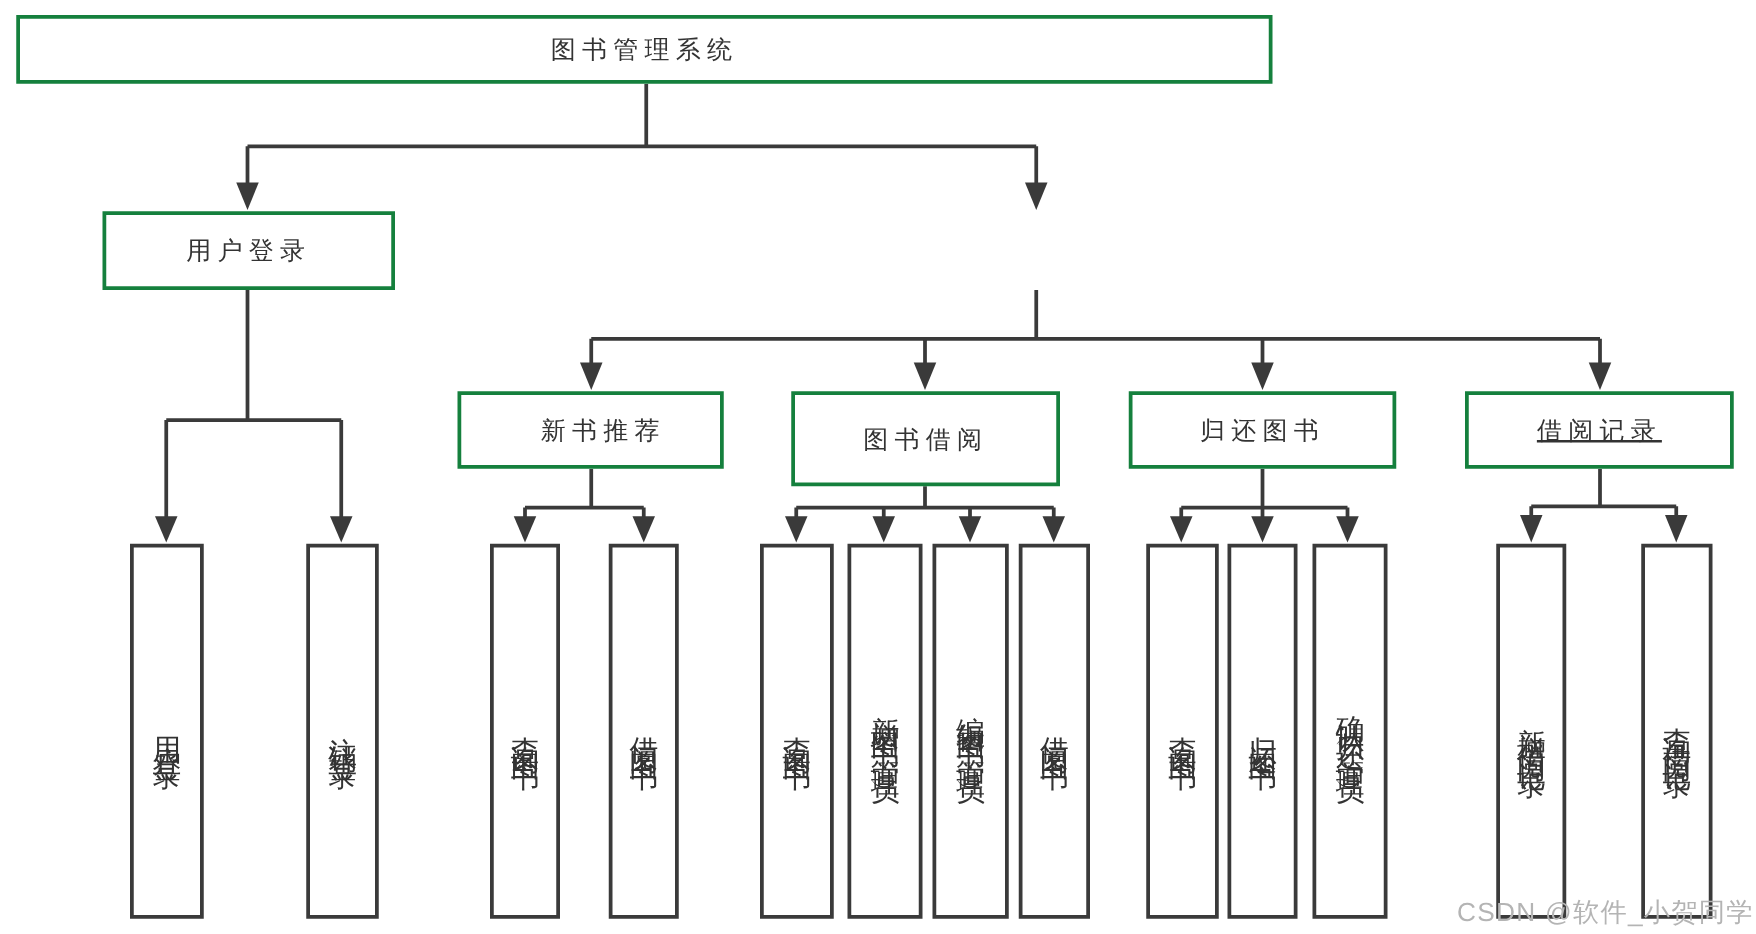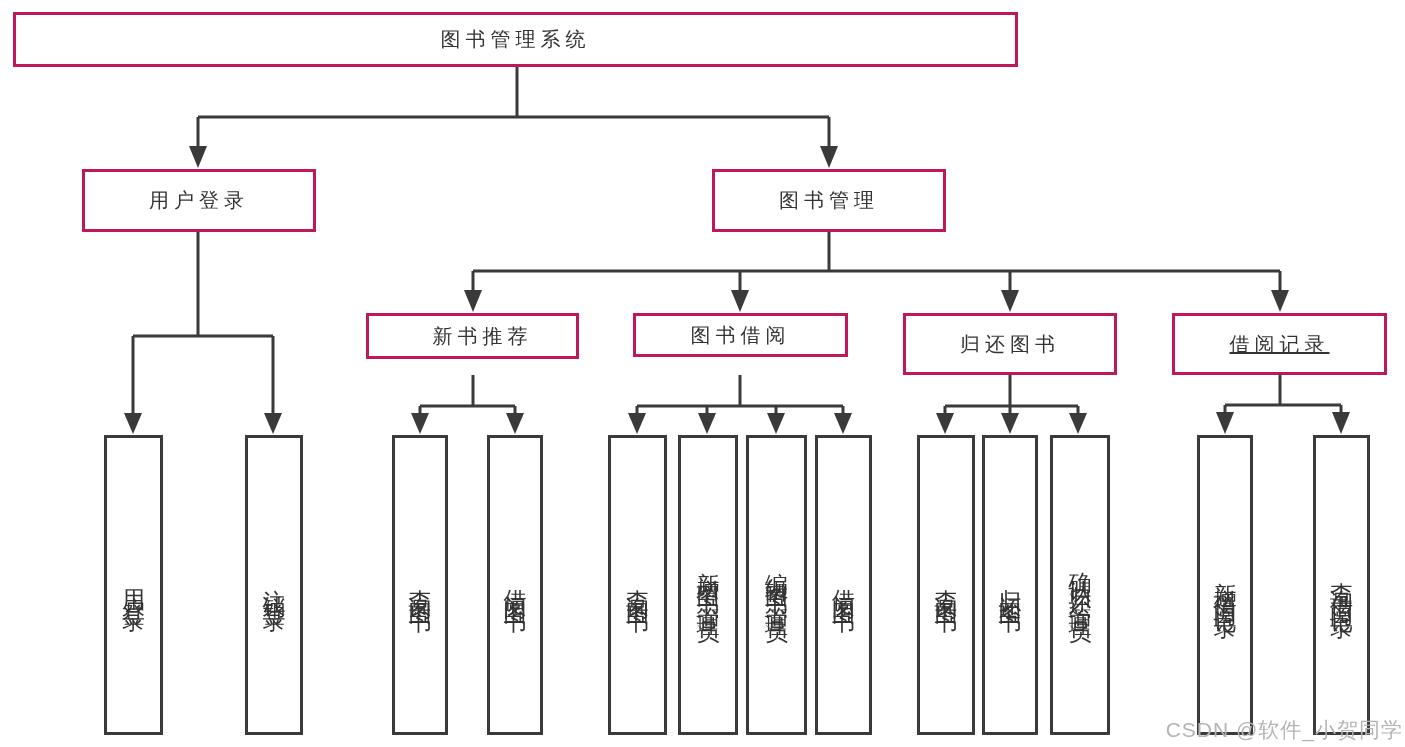--- a/index.html
+++ b/index.html
@@ -9,21 +9,21 @@
     background:#ffffff;
     font-family:"Liberation Sans","DejaVu Sans",sans-serif;
     overflow:hidden;
   }
   #connectors{position:absolute;left:0;top:0;width:1405px;height:747px;}
   #connectors path{stroke:#3a3a3a;stroke-width:3;fill:none;}
   #connectors polygon{fill:#3a3a3a;stroke:none;}
   .hbox{
     position:absolute;
     box-sizing:border-box;
-    border:3px solid #be185d;
+    border:3px solid #15803d;
     background:#ffffff;
     display:flex;align-items:center;justify-content:center;
     font-size:20px;letter-spacing:5px;color:#333333;
     white-space:nowrap;
     text-align:center;
   }
   .vbox{
     position:absolute;
     box-sizing:border-box;
     border:3px solid #3a3a3a;
@@ -93,24 +93,23 @@
     <g>
       <path d="M1280 375 V405 M1225 405 H1341 M1225 405 V413 M1341 405 V413"></path>
       <polygon points="1216,412 1234,412 1225,434"></polygon>
       <polygon points="1332,412 1350,412 1341,434"></polygon>
     </g>
   </svg>
 
   <div class="hbox" style="left:13px;top:12px;width:1005px;height:55px;">图书管理系统</div>
 
   <div class="hbox" style="left:82px;top:169px;width:234px;height:63px;">用户登录</div>
-  <div class="hbox" style="left:712px;top:169px;width:234px;height:63px;">图书管理</div>
 
-  <div class="hbox" style="left:366px;top:313px;width:213px;height:46px;padding-left:20px;">新书推荐</div>
-  <div class="hbox" style="left:633px;top:313px;width:215px;height:44px;">图书借阅</div>
+  <div class="hbox" style="left:366px;top:313px;width:213px;height:62px;padding-left:20px;">新书推荐</div>
+  <div class="hbox" style="left:633px;top:313px;width:215px;height:76px;">图书借阅</div>
   <div class="hbox" style="left:903px;top:313px;width:214px;height:62px;">归还图书</div>
   <div class="hbox" style="left:1172px;top:313px;width:215px;height:62px;text-decoration:underline;">借阅记录</div>
 
   <div class="vbox" style="left:104px;width:59px;">
     <span>用户登录</span>
   </div>
   <div class="vbox" style="left:245px;width:58px;">
     <span>注销登录</span>
   </div>
 

